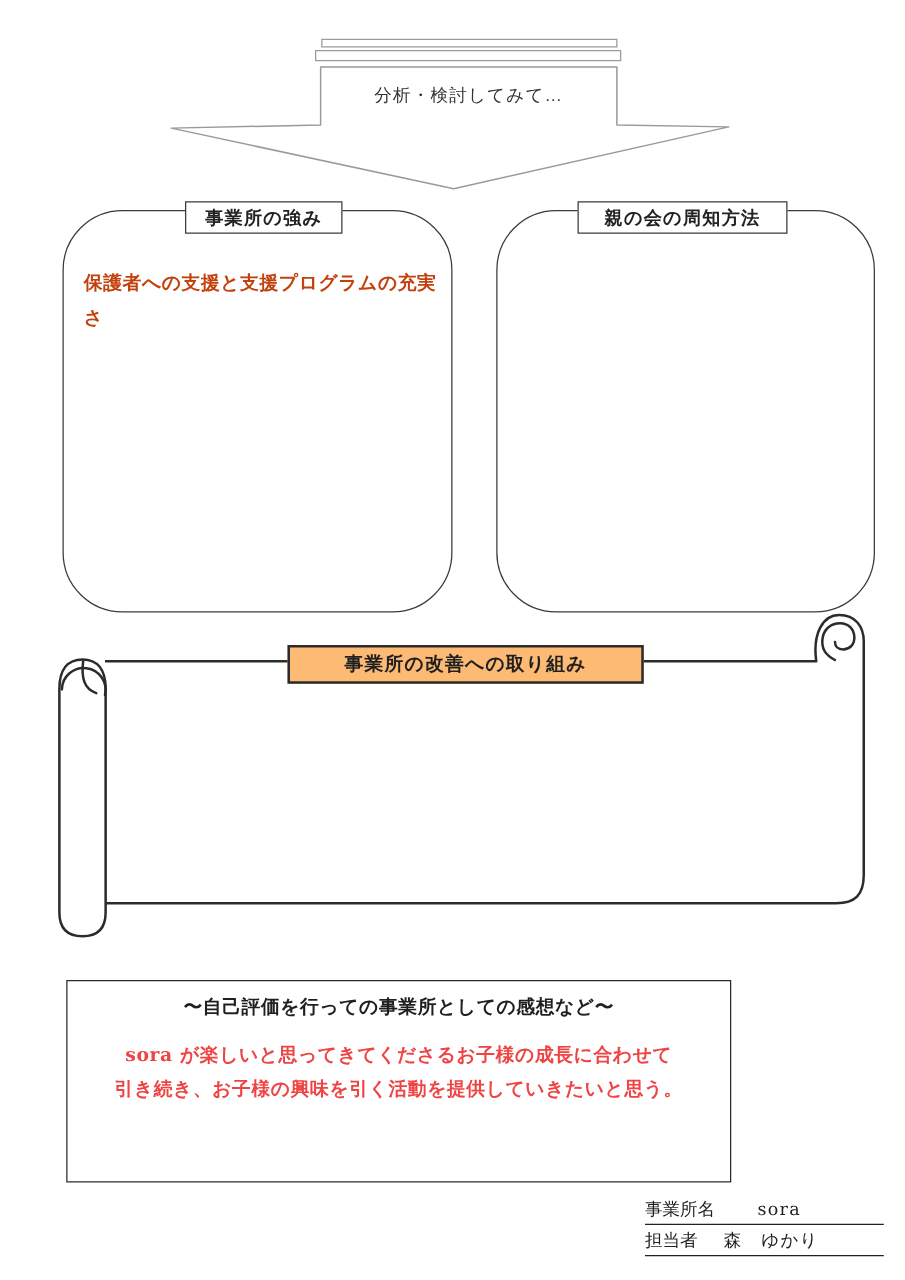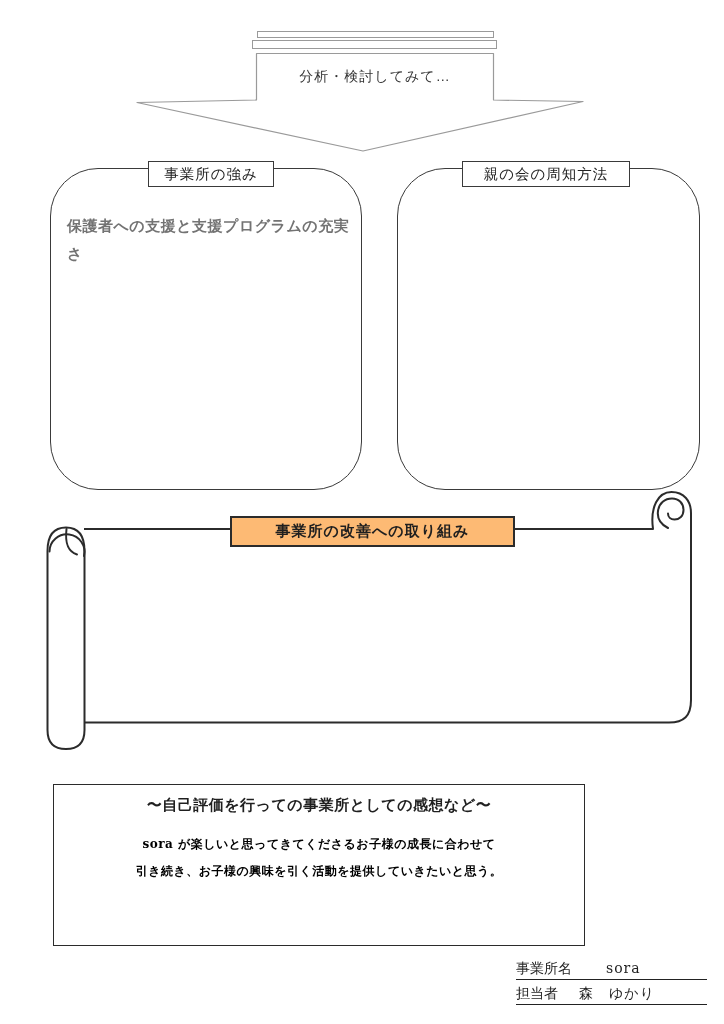--- a/index.html
+++ b/index.html
@@ -27,27 +27,27 @@
     border-radius: 48px;
     background: #fff;
   }
   #box-strengths { left: 50px; top: 168px; width: 312px; height: 322px; }
   #box-improve   { left: 397px; top: 168px; width: 303px; height: 322px; }
   .box-header {
     z-index: 3;
     border: 1.6px solid #3a3a3a;
     background: #fff;
     display: flex; align-items: center; justify-content: center;
-    font-size: 14.5px; font-weight: normal; color: #222;
+    font-size: 14.5px; font-weight: bold; color: #222;
     letter-spacing: 1px;
   }
   #hdr-strengths { left: 148px; top: 161px; width: 126px; height: 26px; }
   #hdr-improve   { left: 462px; top: 161px; width: 168px; height: 26px; }
   .box-body {
-    font-size: 15px; color: #737373; line-height: 28px;
+    font-size: 15px; color: #c2410c; line-height: 28px;
     font-weight: 600; letter-spacing: 0.5px;
   }
   #strengths-text { left: 67px; top: 212px; width: 284px; }
   #improve-text   { left: 412px; top: 212px; width: 284px; }
 
   #scroll-title {
     z-index: 3;
     left: 230px; top: 516px; width: 285px; height: 31px;
     border: 2px solid #2b2b2b; background: #fdba74;
     display: flex; align-items: center; justify-content: center;
@@ -64,21 +64,21 @@
     left: 53px; top: 784px; width: 532px; height: 162px;
     border: 1.6px solid #2b2b2b; background: #fff;
   }
   #bottom-box .bb-title {
     margin-top: 11px; text-align: center;
     font-size: 15px; font-weight: bold; color: #1f1f1f;
     letter-spacing: 0.5px;
   }
   #bottom-box .bb-body {
     margin-top: 16px; text-align: center;
-    font-size: 12px; font-weight: bold; color: #000000;
+    font-size: 15px; font-weight: bold; color: #ef4444;
     line-height: 27px; letter-spacing: 0.5px;
   }
 
   #signature { left: 516px; top: 958px; width: 191px; }
   .sig-row {
     border-bottom: 1.6px solid #222;
     height: 22px; line-height: 20px;
     font-size: 14px; color: #1f1f1f;
     margin-bottom: 3px;
     white-space: nowrap;

